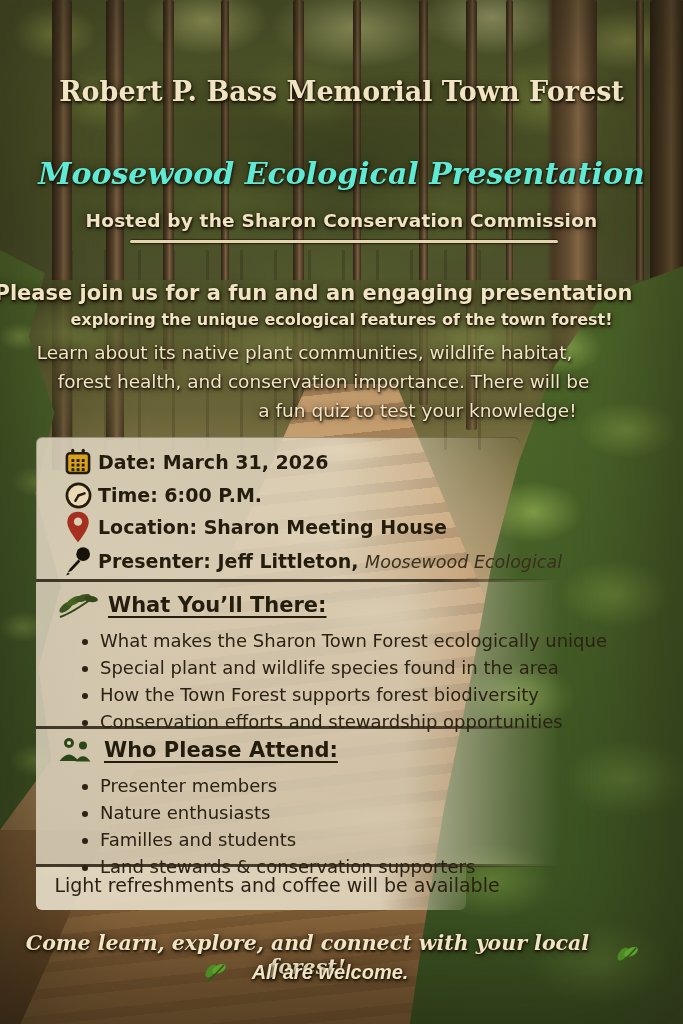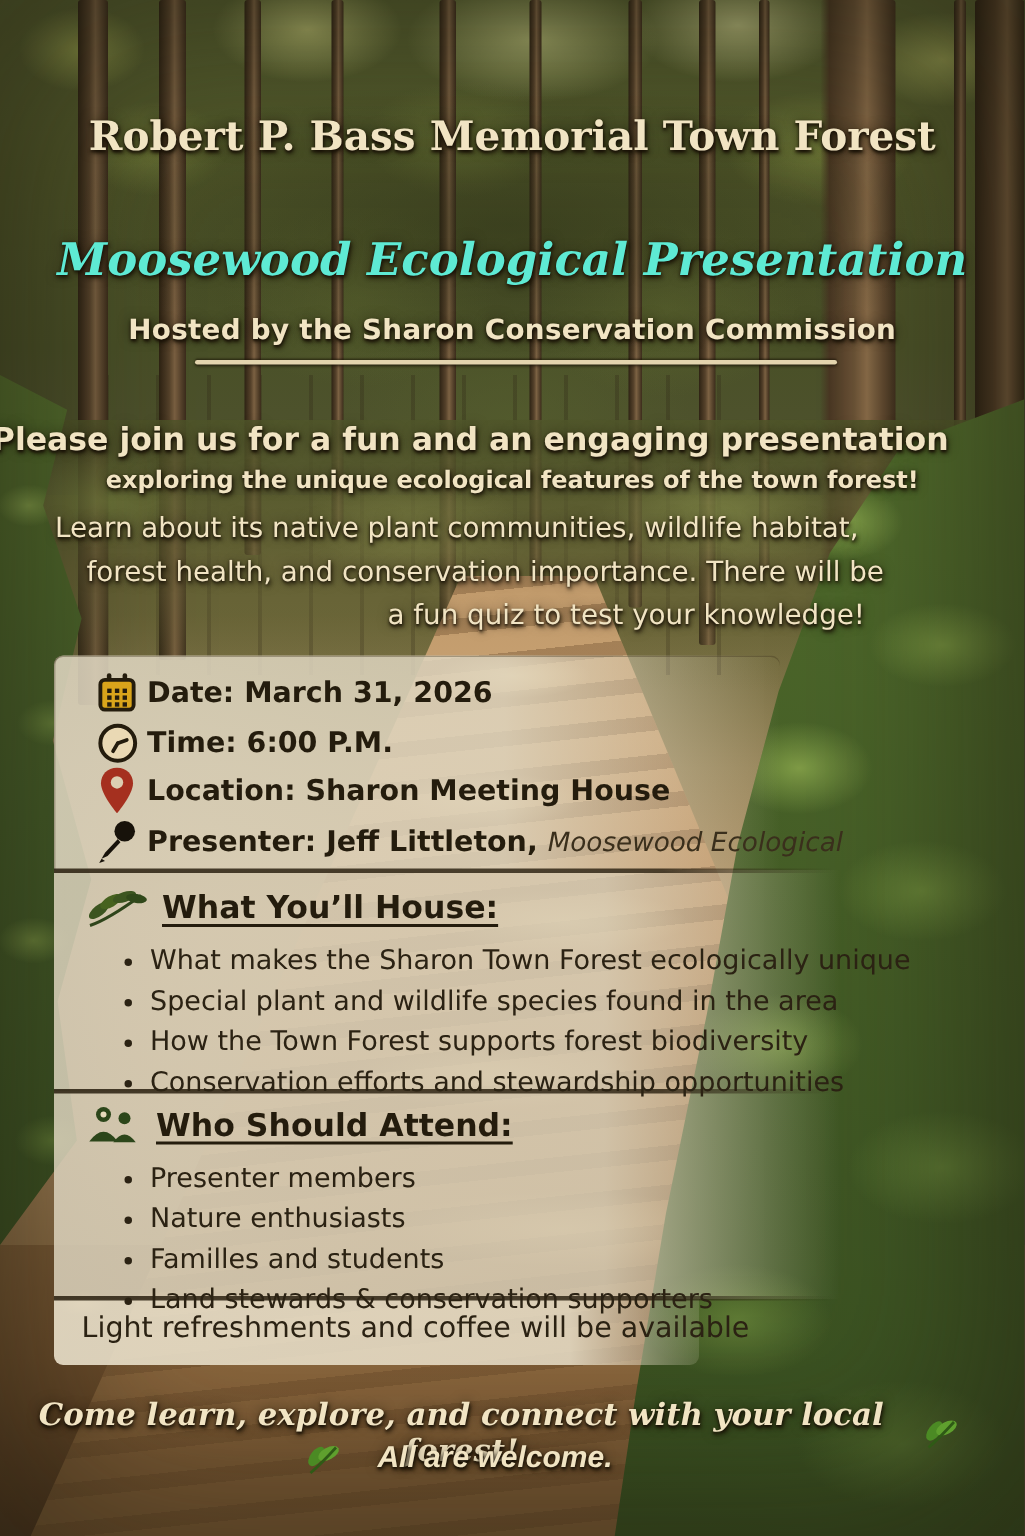--- a/index.html
+++ b/index.html
@@ -258,42 +258,42 @@
   <div class="sec-head head-learn">
     <span>
       <svg class="icon-svg" width="44" height="32" viewBox="0 0 44 32">
         <path d="M4 28 Q16 24 38 8" fill="none" stroke="#2f451b" stroke-width="2"></path>
         <ellipse cx="10" cy="18" rx="8" ry="3.6" fill="#3c5520" transform="rotate(-38 10 18)"></ellipse>
         <ellipse cx="18" cy="12" rx="8" ry="3.6" fill="#46621f" transform="rotate(-30 18 12)"></ellipse>
         <ellipse cx="27" cy="9" rx="8" ry="3.4" fill="#3c5520" transform="rotate(-18 27 9)"></ellipse>
         <ellipse cx="35" cy="10" rx="7" ry="3" fill="#30481a" transform="rotate(8 35 10)"></ellipse>
       </svg>
     </span>
-    <span class="txt">What You’ll House:</span>
+    <span class="txt">What You’ll There:</span>
   </div>
   <ul class="bullets bullets-learn">
     <li>What makes the Sharon Town Forest ecologically unique</li>
     <li>Special plant and wildlife species found in the area</li>
     <li>How the Town Forest supports forest biodiversity</li>
     <li>Conservation efforts and stewardship opportunities</li>
   </ul>
 
   <div class="sec-head head-attend">
     <span>
       <svg class="icon-svg" width="40" height="30" viewBox="0 0 40 30">
         <g fill="#2c461a">
           <circle cx="13" cy="8" r="5"></circle>
           <path d="M3.5 26 Q13 13 22.5 26 Z"></path>
           <circle cx="27" cy="10.5" r="4"></circle>
           <path d="M19.5 26.5 Q27 16 34.5 26.5 Z"></path>
         </g>
         <circle cx="13" cy="8" r="2" fill="#e6dabb"></circle>
       </svg>
     </span>
-    <span class="txt">Who Should Attend:</span>
+    <span class="txt">Who Please Attend:</span>
   </div>
   <ul class="bullets bullets-attend">
     <li>Presenter members</li>
     <li>Nature enthusiasts</li>
     <li>Familles and students</li>
     <li>Land stewards &amp; conservation supporters</li>
   </ul>
 
   <div class="banner-text">Light refreshments and coffee will be available</div>
 

